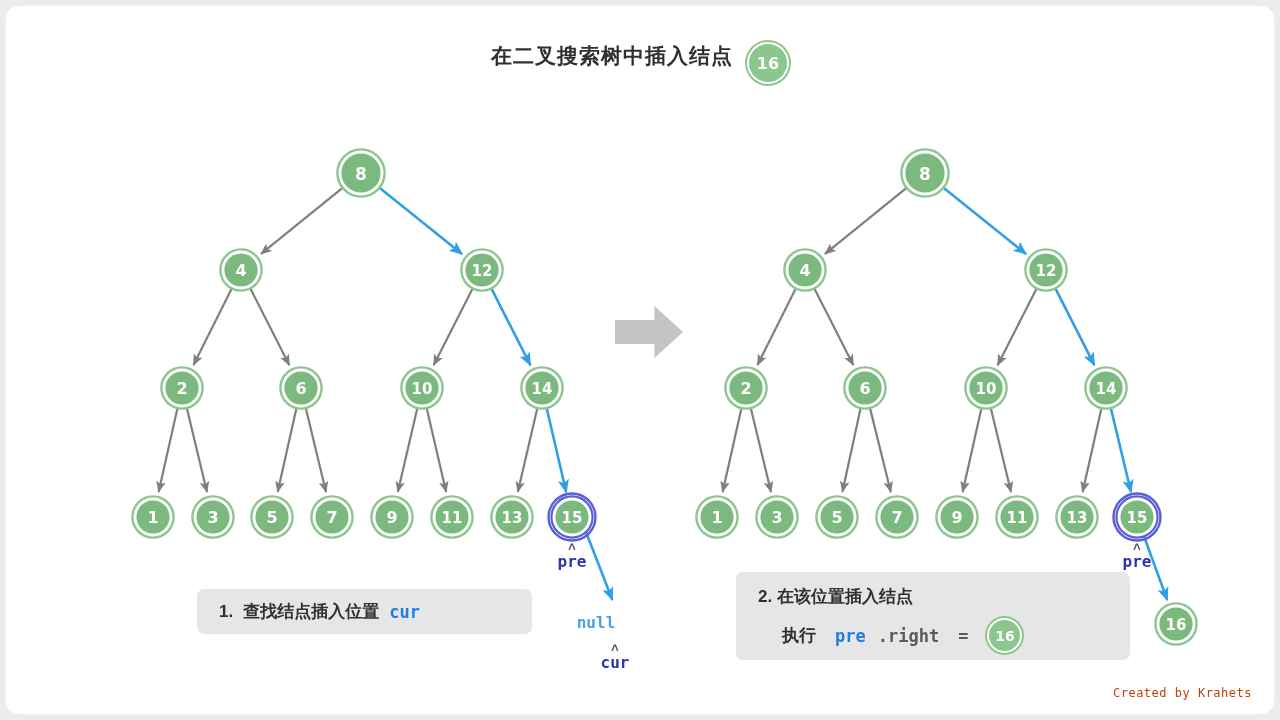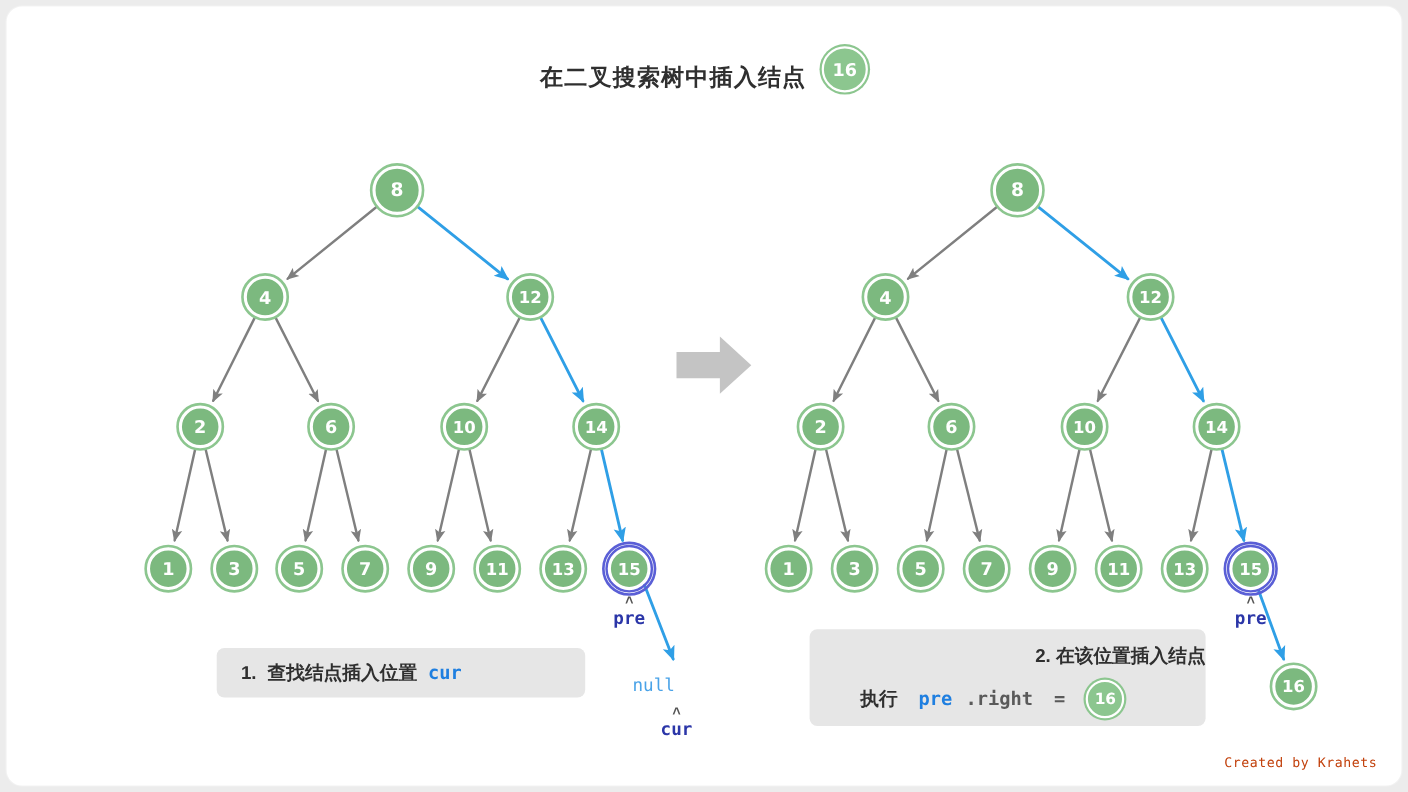--- a/index.html
+++ b/index.html
@@ -12,43 +12,43 @@
   #card{
     position:absolute;left:6px;top:6px;width:1268px;height:708px;
     background:#ffffff;border-radius:14px;
     box-shadow:0 0 0 1px #f2f2f2;
   }
   #stage{position:absolute;left:0;top:0;width:1268px;height:708px;}
   svg{position:absolute;left:0;top:0;width:1268px;height:708px;overflow:visible;}
 
   .title-wrap{
     position:absolute;top:36px;left:0;width:1268px;
-    display:flex;align-items:flex-end;justify-content:center;gap:14px;
+    display:flex;align-items:flex-start;justify-content:center;gap:14px;
   }
   .title-text{
     font-size:21px;font-weight:bold;color:#2f2f2f;letter-spacing:1px;
   }
   .badge{
     width:38px;height:38px;border-radius:50%;
     background:#8cc68f;border:2px solid #ffffff;
     box-shadow:0 0 0 2px #8cc68f;
     color:#ffffff;font-size:16px;font-weight:bold;
     display:flex;align-items:center;justify-content:center;
     font-family:"DejaVu Sans",sans-serif;
   }
 
   .stepbox{
     position:absolute;background:#e6e6e6;border-radius:7px;
     box-sizing:border-box;
     font-size:17px;color:#2f2f2f;font-weight:bold;
   }
   #step1{left:191px;top:583px;width:335px;height:45px;
     display:flex;align-items:center;padding-left:22px;gap:10px;}
-  #step2{left:730px;top:566px;width:360px;height:88px;
-    padding:13px 0 0 22px;text-align:right;}
+  #step2{left:730px;top:566px;width:394px;height:88px;
+    padding:13px 0 0 22px;}
   .step2-line2{margin-top:10px;padding-left:24px;display:flex;align-items:center;gap:19px;}
   .mono{font-family:"DejaVu Sans Mono","Liberation Mono",monospace;}
   .kw{color:#1f7fe0;font-weight:bold;}
   .dim{color:#5a5a5a;font-weight:bold;}
   .badge-sm{
     width:31px;height:31px;border-radius:50%;
     background:#8cc68f;border:2px solid #ffffff;
     box-shadow:0 0 0 2px #8cc68f;
     color:#ffffff;font-size:14px;font-weight:bold;
     display:inline-flex;align-items:center;justify-content:center;
@@ -336,19 +336,19 @@
         <span class="mono kw">pre</span>
         <span class="mono dim" style="margin-left:-7px">.right</span>
         <span class="mono dim">=</span>
         <span class="badge-sm">16</span>
       </div>
     </div>
 
     <div id="overlay">
         <div class="ptr" style="left: 526px; top: 536px; width: 80px;"><span class="caret">˄</span><span>pre</span></div>
         <div class="ptr" style="left: 569px; top: 637px; width: 80px;"><span class="caret">˄</span><span>cur</span></div>
-        <div class="nulltxt" style="left: 569px; top: 607px; width: 80px; text-align: left;">null</div>
+        <div class="nulltxt" style="left: 550px; top: 607px; width: 80px; text-align: center; font-weight: bold;">null</div>
         <div class="ptr" style="left: 1091px; top: 536px; width: 80px;"><span class="caret">˄</span><span>pre</span></div>
       </div>
 
     <div class="credit">Created by Krahets</div>
   </div>
 </div>
 
 </body></html>

